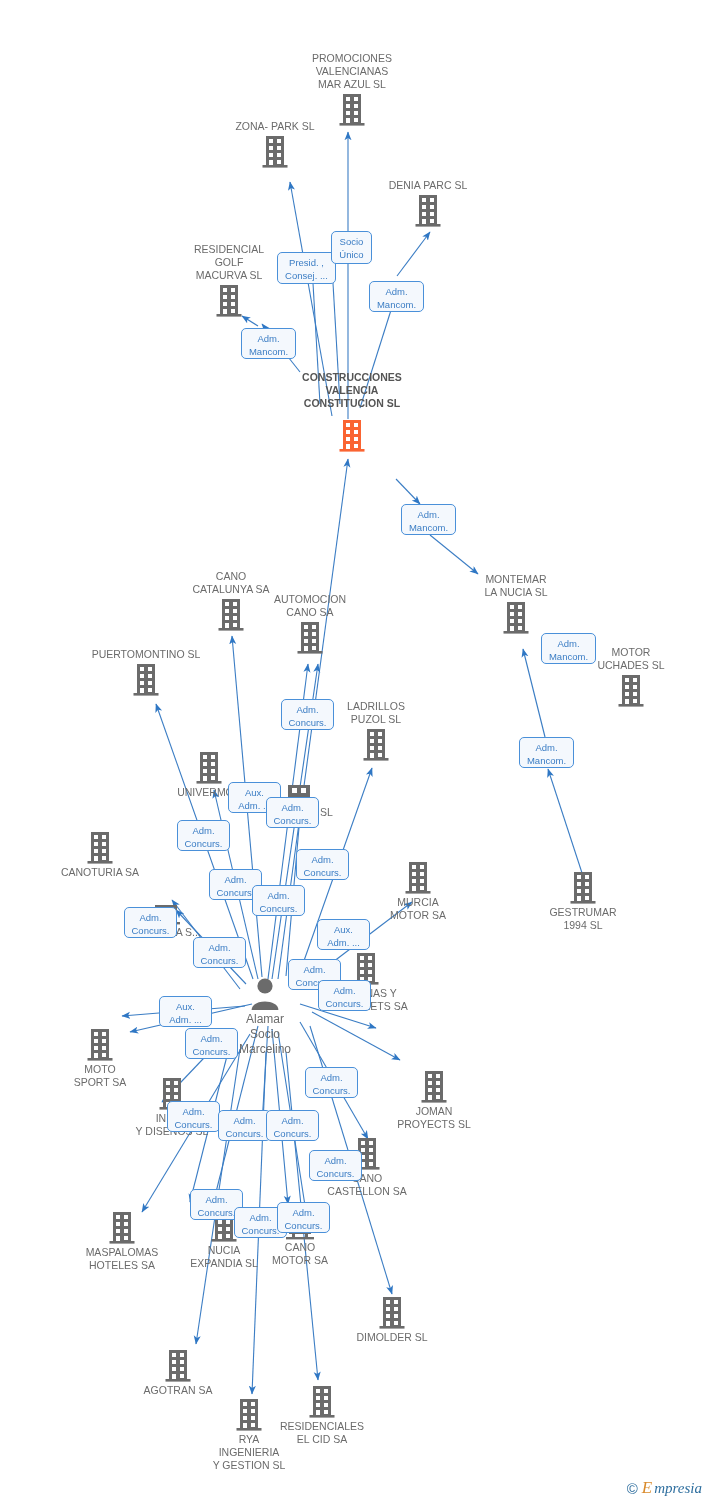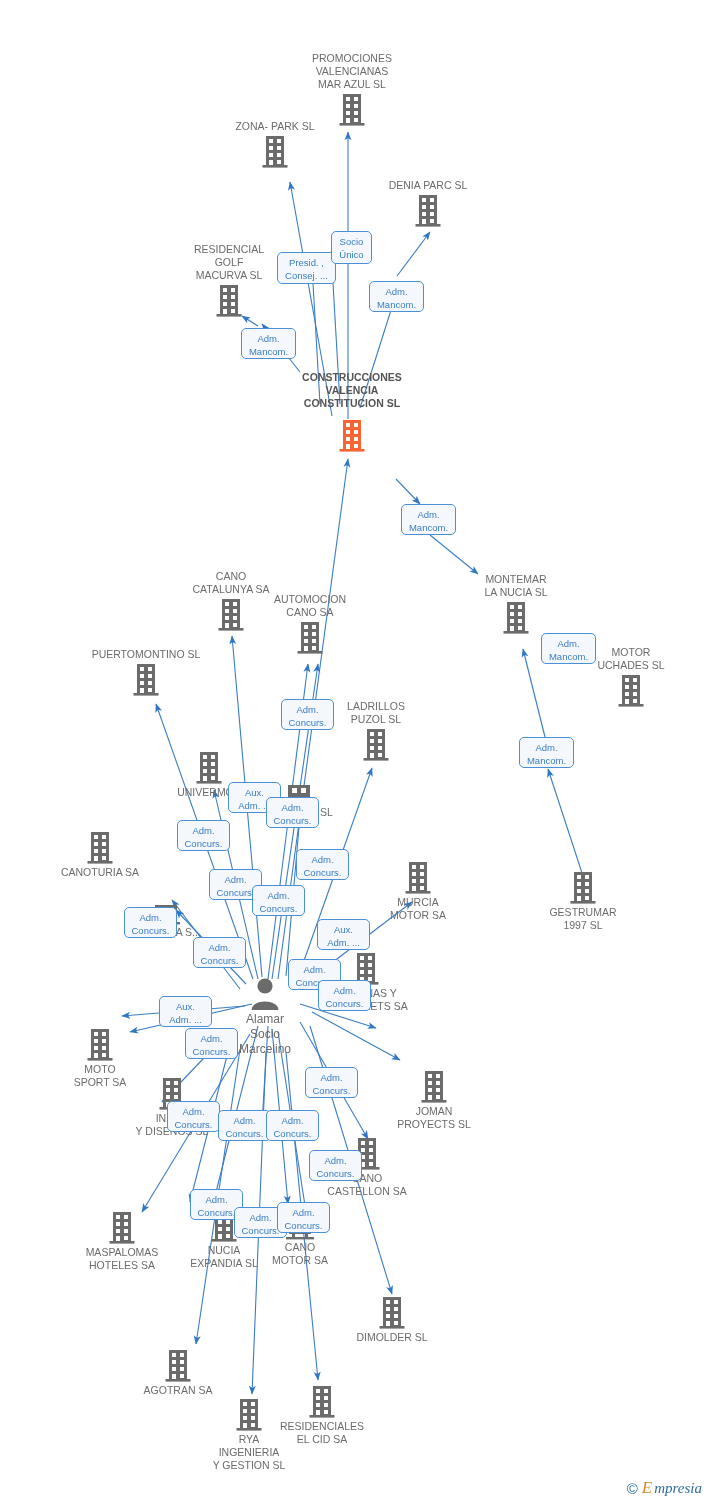--- a/index.html
+++ b/index.html
@@ -193,21 +193,21 @@
             <rect x="7" y="4" width="4" height="4" fill="#fff"></rect>
             <rect x="15" y="4" width="4" height="4" fill="#fff"></rect>
             <rect x="7" y="11" width="4" height="4" fill="#fff"></rect>
             <rect x="15" y="11" width="4" height="4" fill="#fff"></rect>
             <rect x="7" y="18" width="4" height="4" fill="#fff"></rect>
             <rect x="15" y="18" width="4" height="4" fill="#fff"></rect>
             <rect x="7" y="25" width="4" height="5" fill="#fff"></rect>
             <rect x="15" y="25" width="4" height="4" fill="#fff"></rect>
             <rect x="0.5" y="30" width="25" height="2.6" fill="#6b6b6b"></rect>
           </svg></div>
-        <div class="caption below"><span>GESTRUMAR</span><br><span>1997 SL</span></div>
+        <div class="caption below"><span>GESTRUMAR</span><br><span>1994 SL</span></div>
       </div>
       <div class="node" style="left: 218px; top: 594px; width: 26px; height: 34px;">
         <div class="caption above"><span>CANO</span><br><span>CATALUNYA SA</span></div>
         <div class="glyph"><svg width="26" height="34" viewBox="0 0 26 34" xmlns="http://www.w3.org/2000/svg">
             <rect x="4" y="1" width="18" height="29" fill="#6b6b6b"></rect>
             <rect x="7" y="4" width="4" height="4" fill="#fff"></rect>
             <rect x="15" y="4" width="4" height="4" fill="#fff"></rect>
             <rect x="7" y="11" width="4" height="4" fill="#fff"></rect>
             <rect x="15" y="11" width="4" height="4" fill="#fff"></rect>
             <rect x="7" y="18" width="4" height="4" fill="#fff"></rect>

